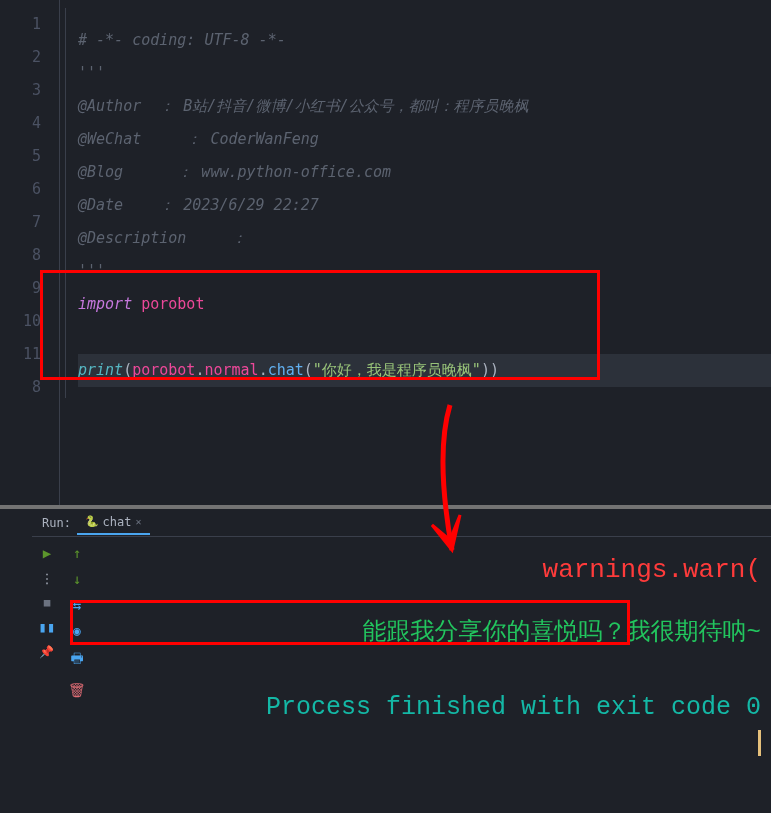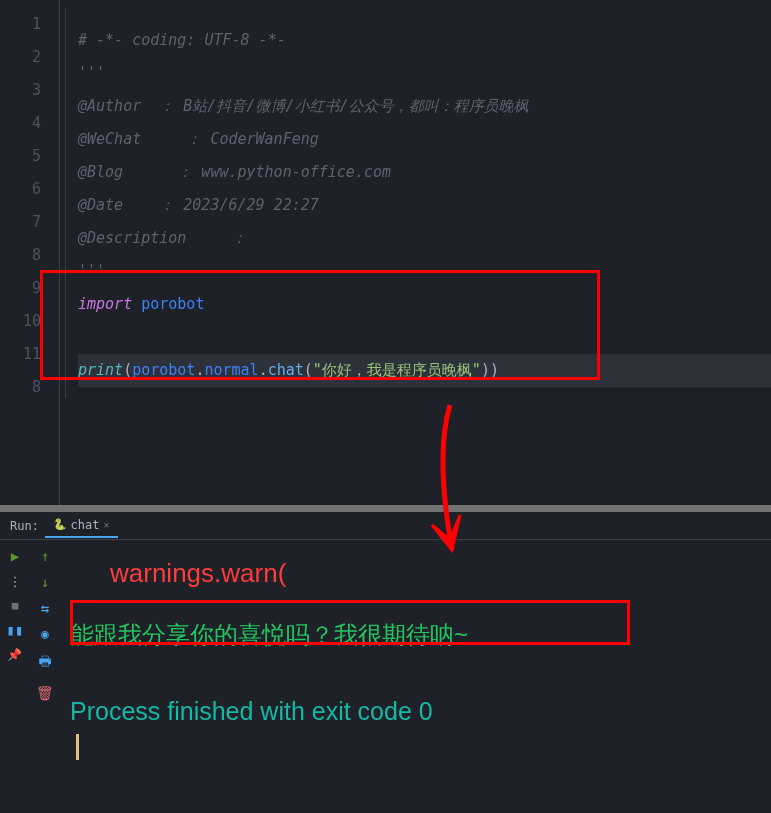--- a/index.html
+++ b/index.html
@@ -50,42 +50,43 @@
 .code-line {
   height: 33px;
   line-height: 33px;
   font-family: 'Menlo', 'Consolas', monospace;
   font-size: 15px;
   font-style: italic;
   white-space: pre;
 }
 .c-comment { color: #5c6370; }
 .c-keyword { color: #c678dd; }
-.c-module { color: #3b82f6; font-style: normal; }
+.c-module { color: #ec4899; font-style: normal; }
 .c-func { color: #56b6c2; font-style: italic; }
 .c-punct { color: #abb2bf; font-style: normal; }
 .c-string { color: #98c379; font-style: normal; }
 .c-call { color: #61afef; font-style: normal; }
 .hl-line { background: #2c313a; }
 .red-box {
   position: absolute;
   border: 3px solid #ff0000;
   pointer-events: none;
 }
 .red-box-code { left: 40px; top: 270px; width: 560px; height: 110px; }
 .red-box-output { left: 70px; top: 600px; width: 560px; height: 45px; }
 .arrow {
   position: absolute;
   left: 410px;
   top: 395px;
   pointer-events: none;
 }
 .run-panel {
   background: #1e2128;
-  border-top: 7px solid #737373;
+  border-top: 4px solid #737373;
+  padding-left: 32px;
 }
 .run-header {
   display: flex;
   align-items: center;
   height: 28px;
   padding-left: 4px;
   border-bottom: 1px solid #3a3f4b;
 }
 .run-label {
   color: #abb2bf;
@@ -127,21 +128,22 @@
 .i-pin { color: #6b7280; font-size: 12px; }
 .i-bars { color: #4aa5f0; }
 .i-wrap { color: #4aa5f0; }
 .i-circle { color: #4aa5f0; font-size: 13px; }
 .i-print { color: #4aa5f0; }
 .i-trash { color: #e06c75; }
 .i-dots { color: #abb2bf; font-size: 13px; }
 .console {
   flex: 1;
   padding: 18px 10px;
-  font-family: Liberation Sans, sans-serif;
+  font-family: Liberation Mono, monospace;
+  text-align: right;
 }
 .warn-line { color: #ff3b3b; font-size: 26px; margin-bottom: 30px; margin-left: 40px; }
 .response-line { color: #22c55e; font-size: 24px; margin-bottom: 46px; }
 .exit-line { color: #14b8a6; font-size: 25px; margin-bottom: 8px; }
 .cursor-block {
   width: 3px;
   height: 26px;
   background: #e5c07b;
   display: inline-block;
   margin-left: 6px;

